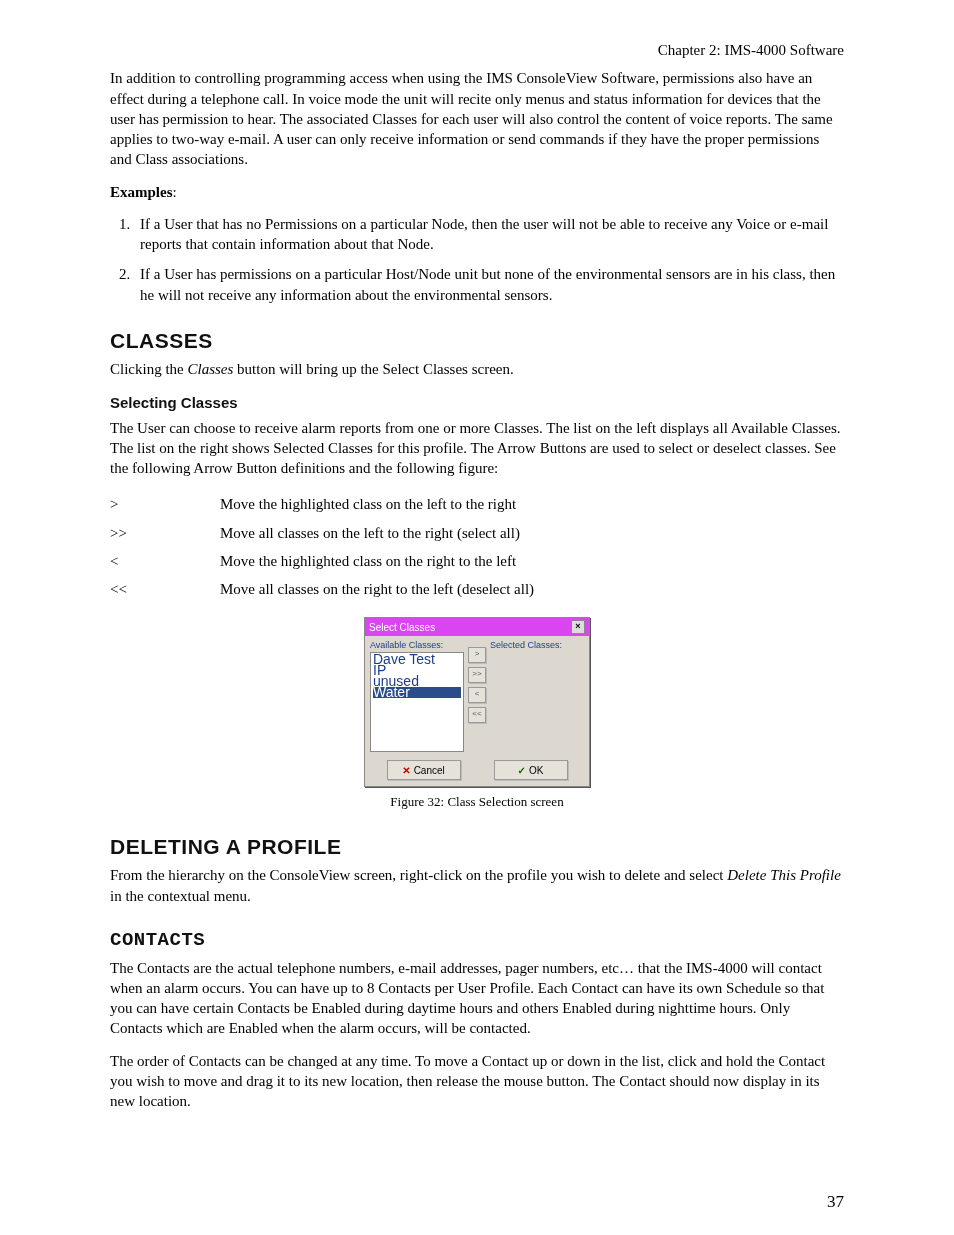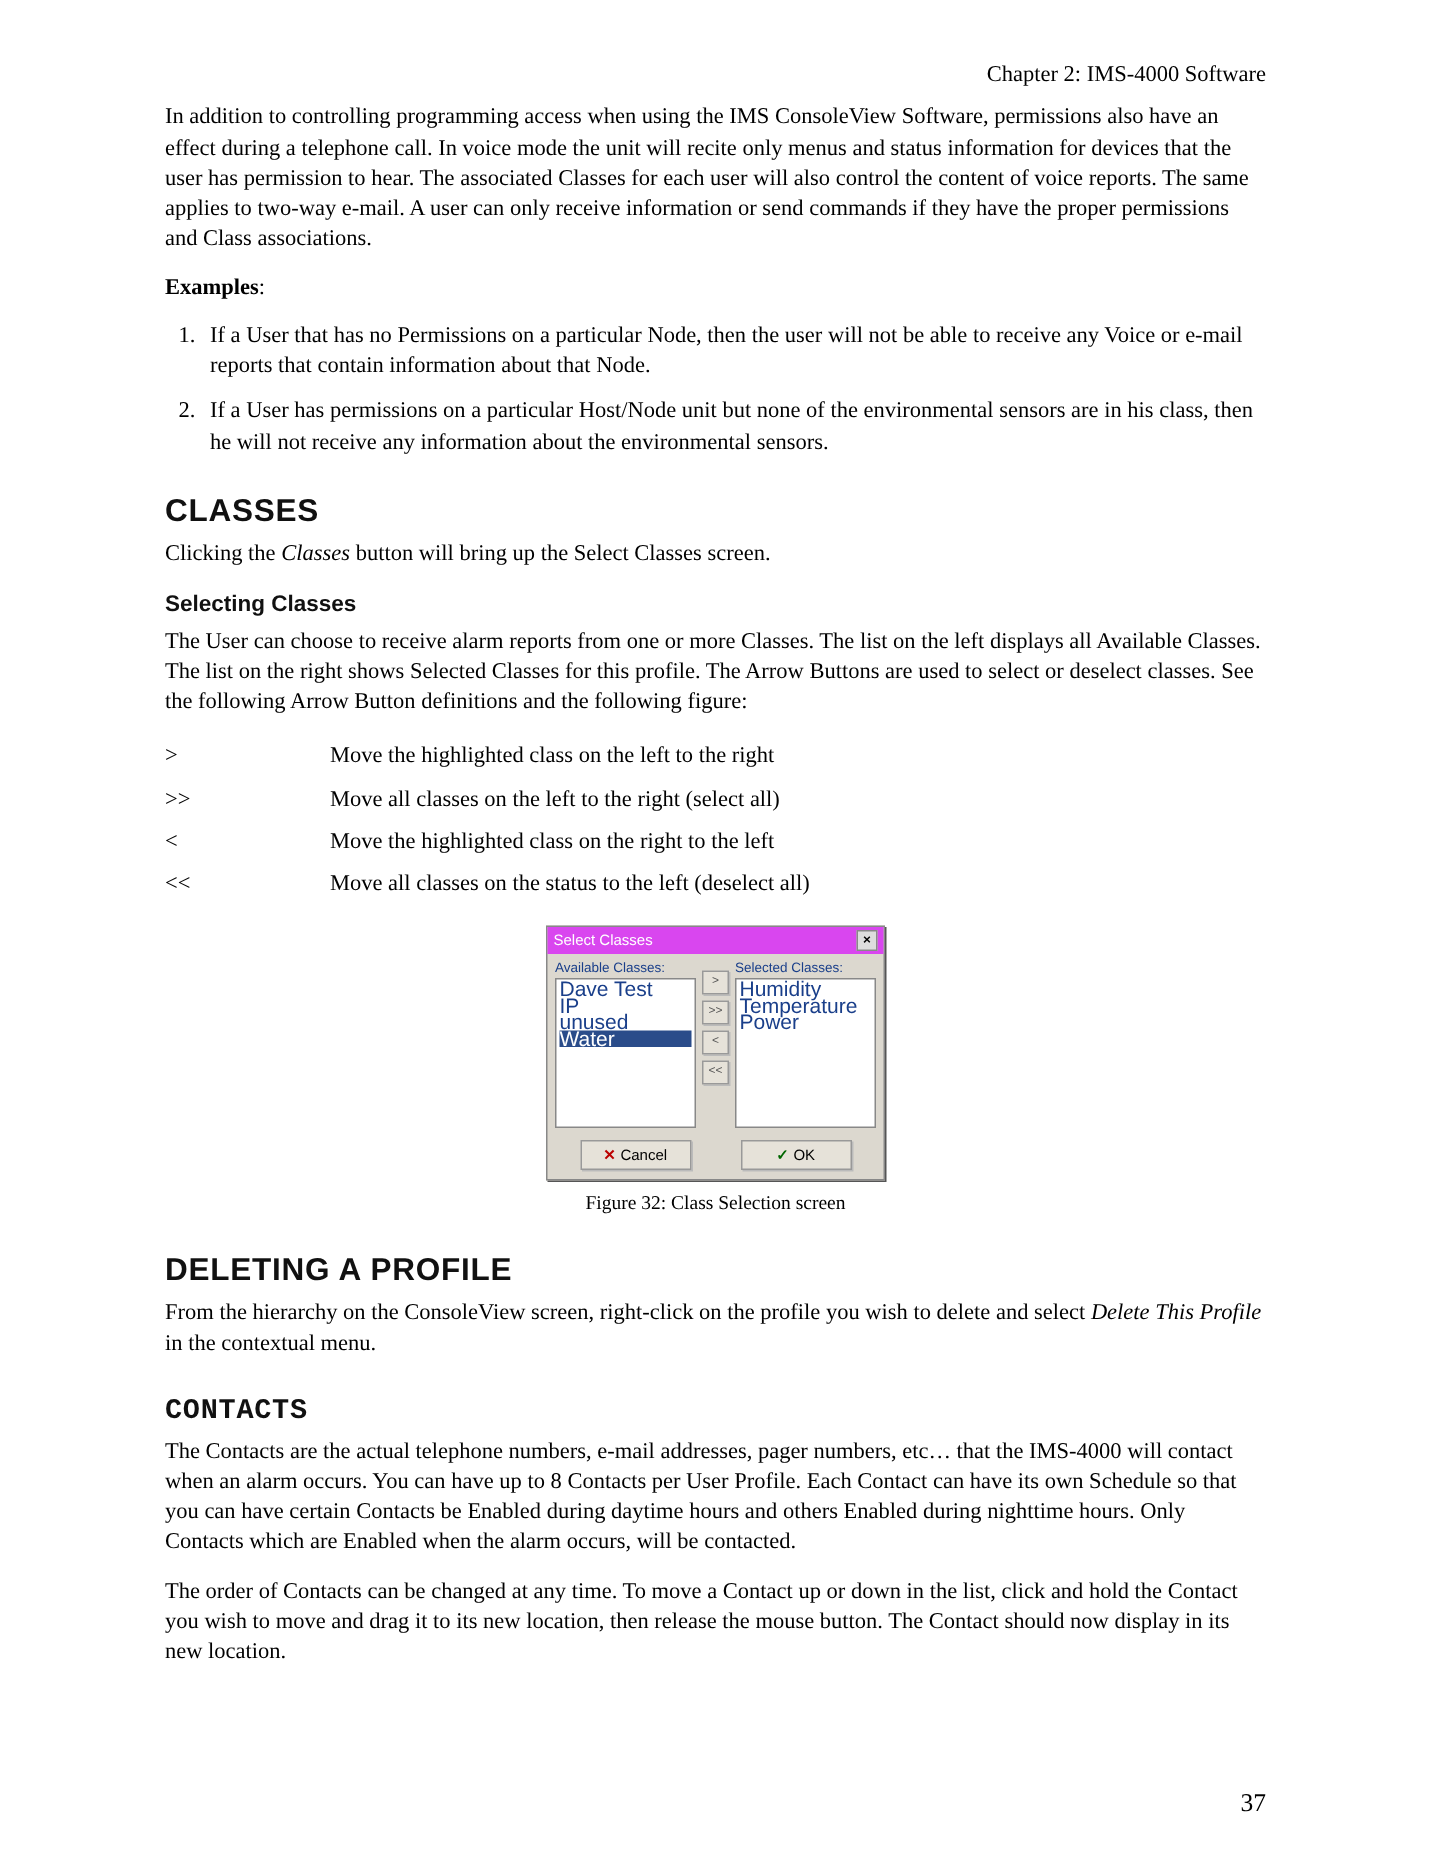--- a/index.html
+++ b/index.html
@@ -215,21 +215,21 @@
   <tr>
     <td>&gt;&gt;</td>
     <td>Move all classes on the left to the right (select all)</td>
   </tr>
   <tr>
     <td>&lt;</td>
     <td>Move the highlighted class on the right to the left</td>
   </tr>
   <tr>
     <td>&lt;&lt;</td>
-    <td>Move all classes on the status to the left (deselect all)</td>
+    <td>Move all classes on the right to the left (deselect all)</td>
   </tr>
 </tbody>
   </table>
 
 <div class="figure-wrap">
   <div class="dialog">
     <div class="dlg-title">
       <span>Select Classes</span>
       <span class="dlg-close">×</span>
     </div>
@@ -245,25 +245,20 @@
           </div>
         </div>
         <div class="arrow-col">
           <div class="abtn">&gt;</div>
           <div class="abtn">&gt;&gt;</div>
           <div class="abtn">&lt;</div>
           <div class="abtn">&lt;&lt;</div>
         </div>
         <div class="dlg-col">
           <div class="dlg-lbl">Selected Classes:</div>
-          <div class="listbox">
-            <div>Humidity</div>
-            <div>Temperature</div>
-            <div>Power</div>
-          </div>
         </div>
       </div>
       <div class="dlg-btns">
         <div class="dlg-btn">
           <span class="x-icon">✕</span>
           <span>Cancel</span>
         </div>
         <div class="dlg-btn">
           <span class="chk-icon">✓</span>
           <span>OK</span>

